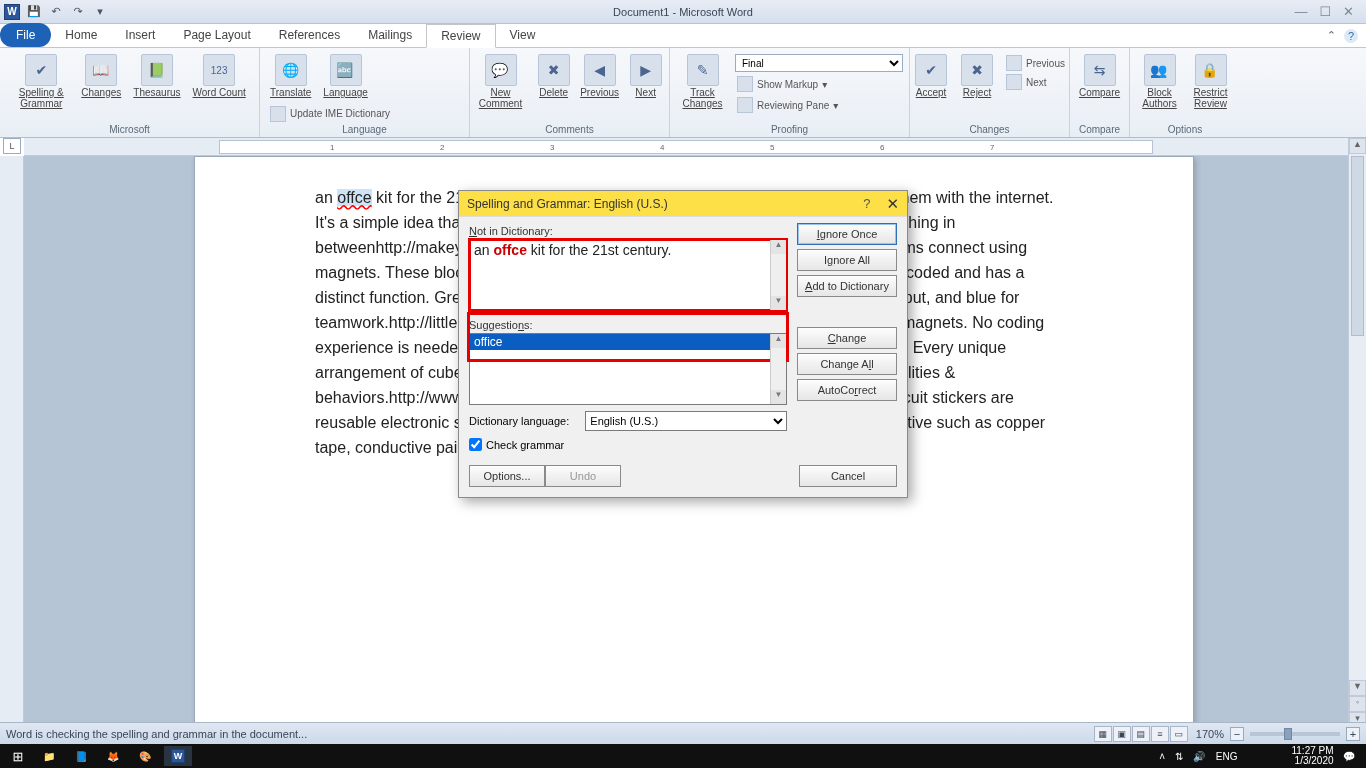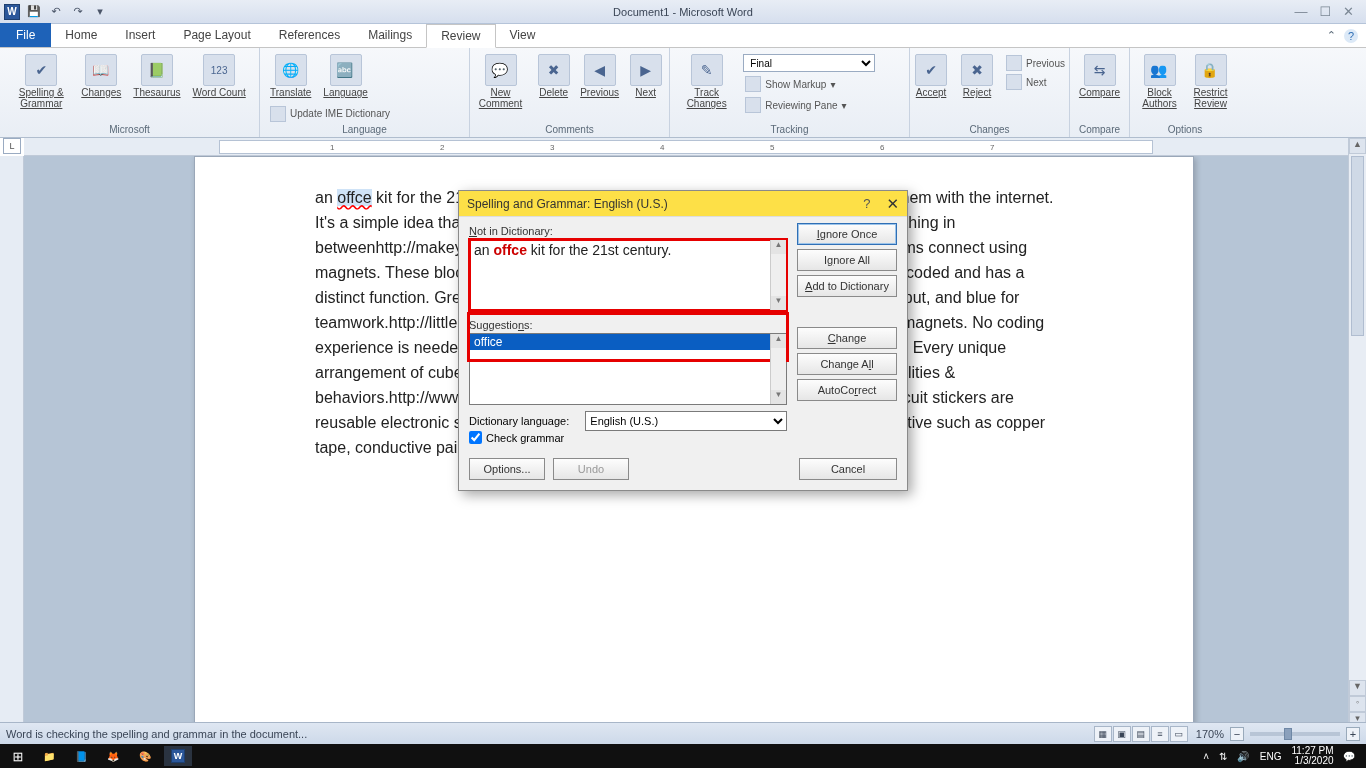--- a/index.html
+++ b/index.html
@@ -9,21 +9,21 @@
 .titlebar { height:24px; background:linear-gradient(#e8edf5,#d6dfee); display:flex; align-items:center; font-size:11px; position:relative; border-bottom:1px solid #b5c4d9;}
 .qat { display:flex; align-items:center; gap:6px; padding-left:4px;}
 .word-icon { width:16px; height:16px; background:#2b579a; color:#fff; font-weight:bold; font-size:10px; display:flex; align-items:center; justify-content:center; border:1px solid #1e3f6f;}
 .qat-btn { width:16px; height:16px; display:flex; align-items:center; justify-content:center; color:#4a5568; font-size:11px;}
 .title-center { position:absolute; left:50%; transform:translateX(-50%); color:#3a4556;}
 .win-controls { position:absolute; right:4px; display:flex; gap:12px; color:#7b8794; font-size:13px; padding-right:8px;}
 .win-controls span { cursor:default;}
 
 
 .tabs { height:24px; background:#fff; display:flex; align-items:flex-end; border-bottom:1px solid #c5c5c5; position:relative;}
-.file-tab { background:#1e62b8; color:#fff; padding:4px 16px; font-size:12px; height:24px; display:flex; align-items:center;}
+.file-tab { background:#1e62b8; color:#fff; padding:4px 16px; font-size:12px; height:24px; display:flex; align-items:center;border-radius:12px;}
 .tab { padding:4px 14px; font-size:12px; color:#444; height:24px; display:flex; align-items:center; cursor:default;}
 .tab.active { border:1px solid #c5c5c5; border-bottom:1px solid #fff; background:#fff; margin-bottom:-1px;}
 .help-icons { position:absolute; right:8px; bottom:4px; display:flex; gap:8px; color:#5a6978; font-size:11px;}
 
 
 .ribbon { height:90px; background:linear-gradient(#f6f8fb,#e9eef5); border-bottom:1px solid #b0bdce; display:flex; font-size:11px;}
 .group { border-right:1px solid #c8d2e0; padding:2px 6px 0 6px; display:flex; flex-direction:column; justify-content:space-between; align-items:center;}
 .group-label { color:#5a6978; font-size:10px; text-align:center; padding:1px 0 2px 0; width:100%;}
 .group-items { display:flex; gap:4px; flex:1; align-items:flex-start; padding-top:2px;}
 .rbtn { display:flex; flex-direction:column; align-items:center; gap:1px; padding:2px 4px; color:#444; text-align:center; min-width:42px;}
@@ -64,43 +64,43 @@
 .tb-scroll { position:absolute; right:0; top:0; bottom:0; width:16px; background:#efefef; border-left:1px solid #ccc;}
 .tb-scroll .ar { height:14px; font-size:8px; text-align:center; color:#777; background:#e4e4e4;}
 .listbox { border:1px solid #7a7a7a; background:#fff; height:72px; position:relative;}
 .listbox.red-outline::before { content:""; position:absolute; left:-3px; right:-3px; top:-22px; height:44px; border:3px solid #e60000; pointer-events:none;}
 .list-item { background:#0a5ec2; color:#fff; padding:1px 4px; font-size:12px;}
 .dbtn { height:22px; border:1px solid #8a8a8a; background:linear-gradient(#fdfdfd,#e6e6e6); font-size:11px; color:#333; display:flex; align-items:center; justify-content:center; cursor:default; padding:0 4px;}
 .dbtn.primary { border:1px solid #2f6fb5; box-shadow:0 0 0 1px #9cc4ea inset;}
 .dbtn.disabled { color:#999;}
 .dlg-lang { display:flex; align-items:center; gap:16px; margin-top:6px;}
 .dlg-lang select { flex:1; height:20px; border:1px solid #7a7a7a; font-size:11px; background:#fff;}
-.chk { display:flex; align-items:flex-end; gap:4px; margin-top:0;}
+.chk { display:flex; align-items:flex-end; gap:4px; margin-top:7px;}
 .chk input { width:13px; height:13px;}
 .dlg-foot { display:flex; justify-content:space-between; margin-top:14px;}
-.dlg-foot .left { display:flex; gap:8px;}
+.dlg-foot .left { display:flex; }
 .dlg-foot .dbtn { width:76px;}
 .dlg-foot .right .dbtn { width:98px;}
 
 
 .statusbar { position:absolute; left:0; right:0; bottom:24px; height:22px; background:linear-gradient(#dfe7f2,#cdd9e9); border-top:1px solid #a8b6c8; display:flex; align-items:center; font-size:11px; color:#3a4556; padding:0 6px;}
 .statusbar .spacer { flex:1;}
 .view-btns { display:flex; gap:1px;}
 .view-btns .vb { width:18px; height:16px; border:1px solid #a8b6c8; background:#eef2f8; font-size:9px; text-align:center; line-height:14px;}
 .zoom { display:flex; align-items:center; gap:6px; margin-left:8px;}
 .zoom .track { width:90px; height:4px; background:#b8c5d6; position:relative;}
 .zoom .thumb { position:absolute; left:34px; top:-4px; width:8px; height:12px; background:#8aa0bc; border:1px solid #6f88a6;}
 .zoom .pm { width:14px; height:14px; border:1px solid #9ab; text-align:center; line-height:12px; font-size:11px; background:#eef2f8;}
 
 
 .taskbar { position:absolute; left:0; right:0; bottom:0; height:24px; background:#101010; display:flex; align-items:center; padding:0 4px; color:#fff; font-size:10px;}
 .taskbar .tb { width:28px; height:20px; display:flex; align-items:center; justify-content:center; margin-right:4px;}
 .taskbar .tb.active { background:#2a3340;}
 .taskbar .tray { margin-left:auto; display:flex; align-items:center; gap:10px; padding-right:6px;}
-.taskbar .clock { text-align:right; line-height:10px; font-size:10px;}
+.taskbar .clock { text-align:right; line-height:10px; font-size:10px;margin-left:44px;}
 .start { font-size:13px;}
 
 .und { text-decoration:underline;}
 </style>
 </head>
 <body>
 
 <div class="titlebar">
   <div class="qat">
     <div class="word-icon">W</div>
@@ -198,27 +198,27 @@
   <div class="group" style="width:240px">
     <div class="group-items">
       <div class="rbtn">
           <div class="ico big">✎</div>
           <span>Track
 Changes</span>
         </div>
       <div class="vstack" style="width:170px;gap:3px;padding-top:2px">
         <div style="display:flex;gap:2px">
             <span class="sico"></span>
-            <select class="sel" style="width:132px"><option>Final</option></select>
+            <select class="sel" style="width:168px"><option>Final</option></select>
           </div>
         <div class="hbtn"><span class="sico"></span><span>Show Markup</span> ▾</div>
         <div class="hbtn"><span class="sico"></span><span>Reviewing Pane</span> ▾</div>
       </div>
     </div>
-    <div class="group-label">Tracking</div>
+    <div class="group-label">Proofing</div>
   </div>
   <div class="group" style="width:160px">
     <div class="group-items">
       <div class="rbtn">
           <div class="ico big">✔</div>
           <span>Accept</span>
         </div>
       <div class="rbtn">
           <div class="ico big">✖</div>
           <span>Reject</span>

